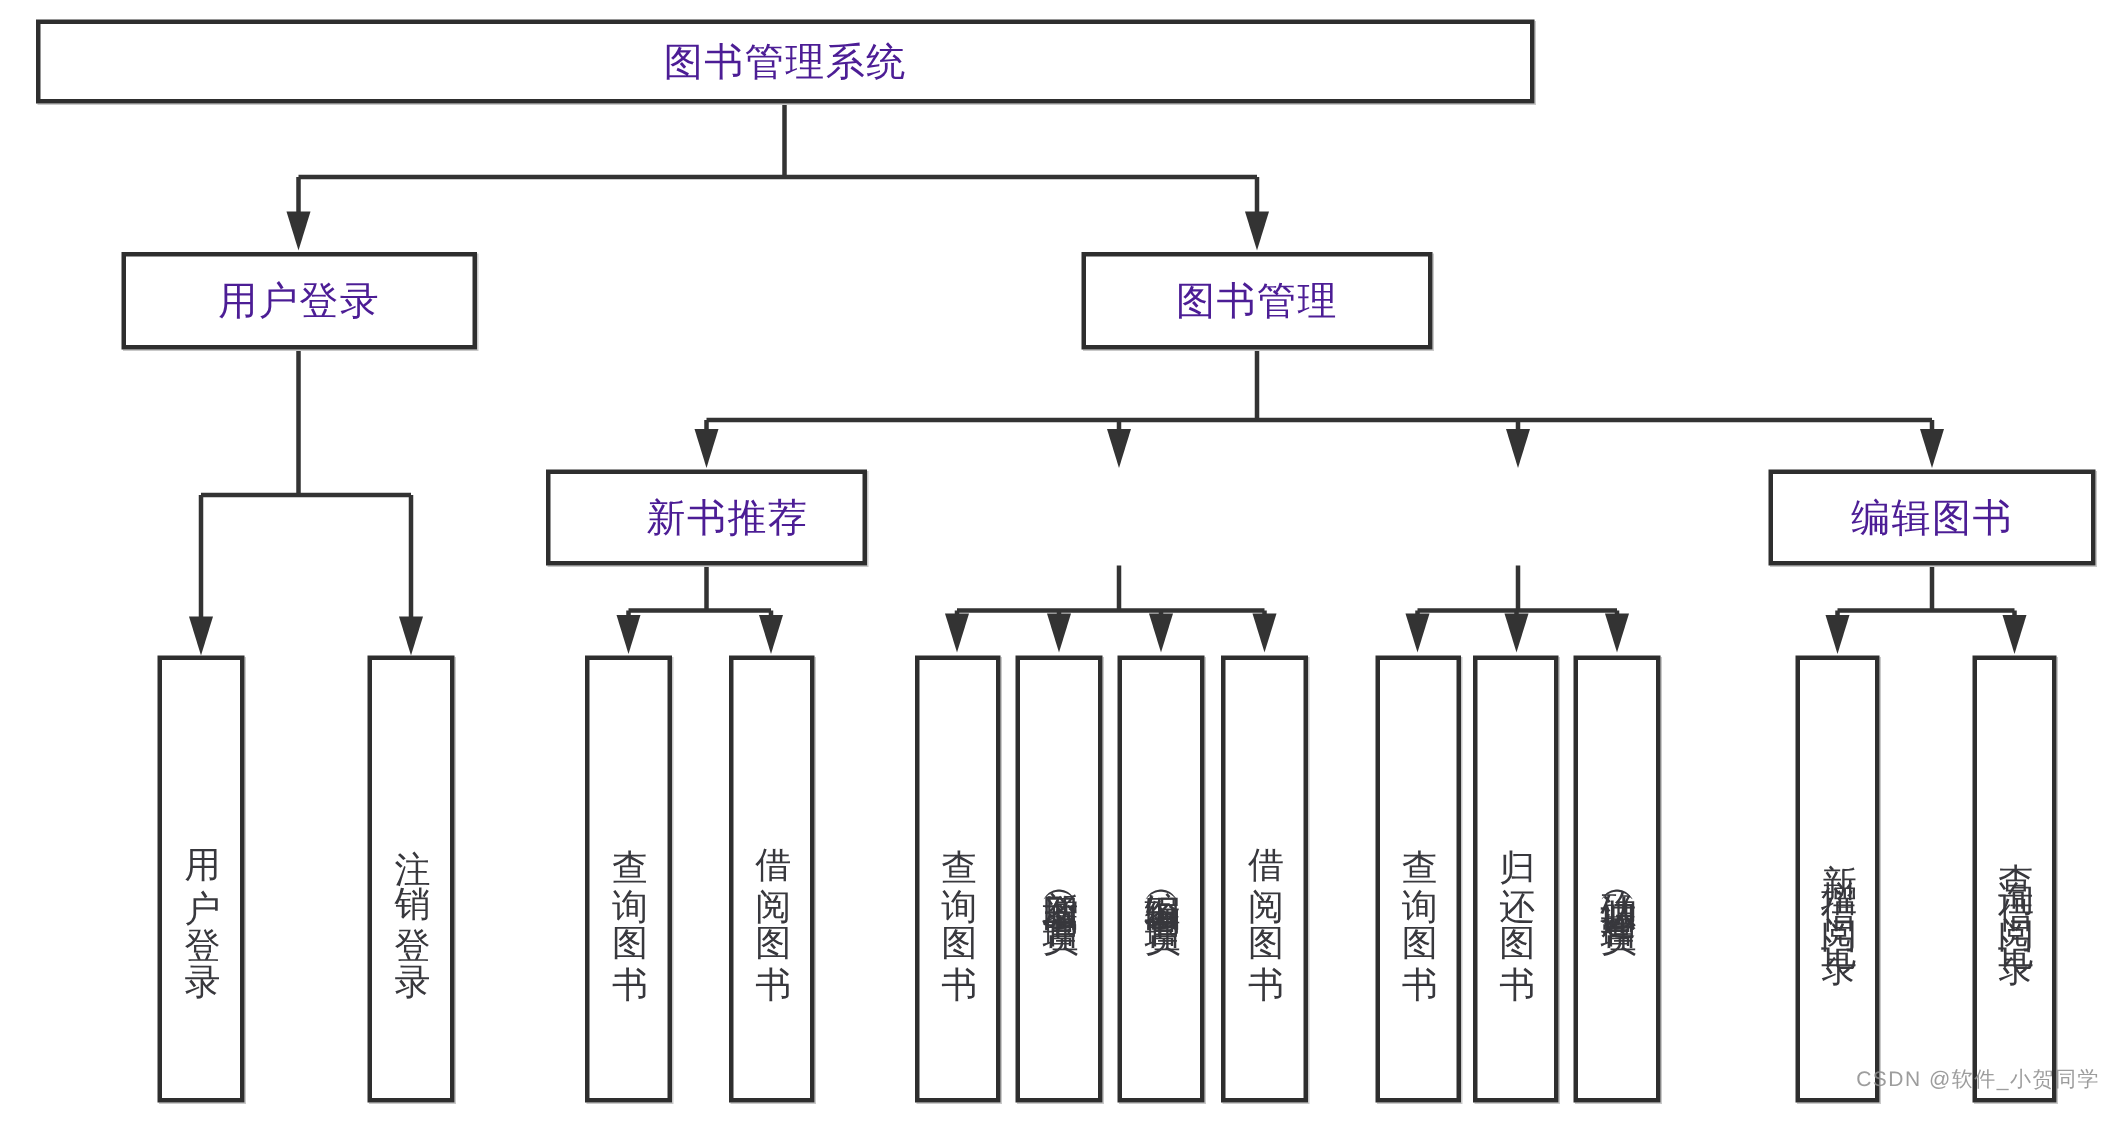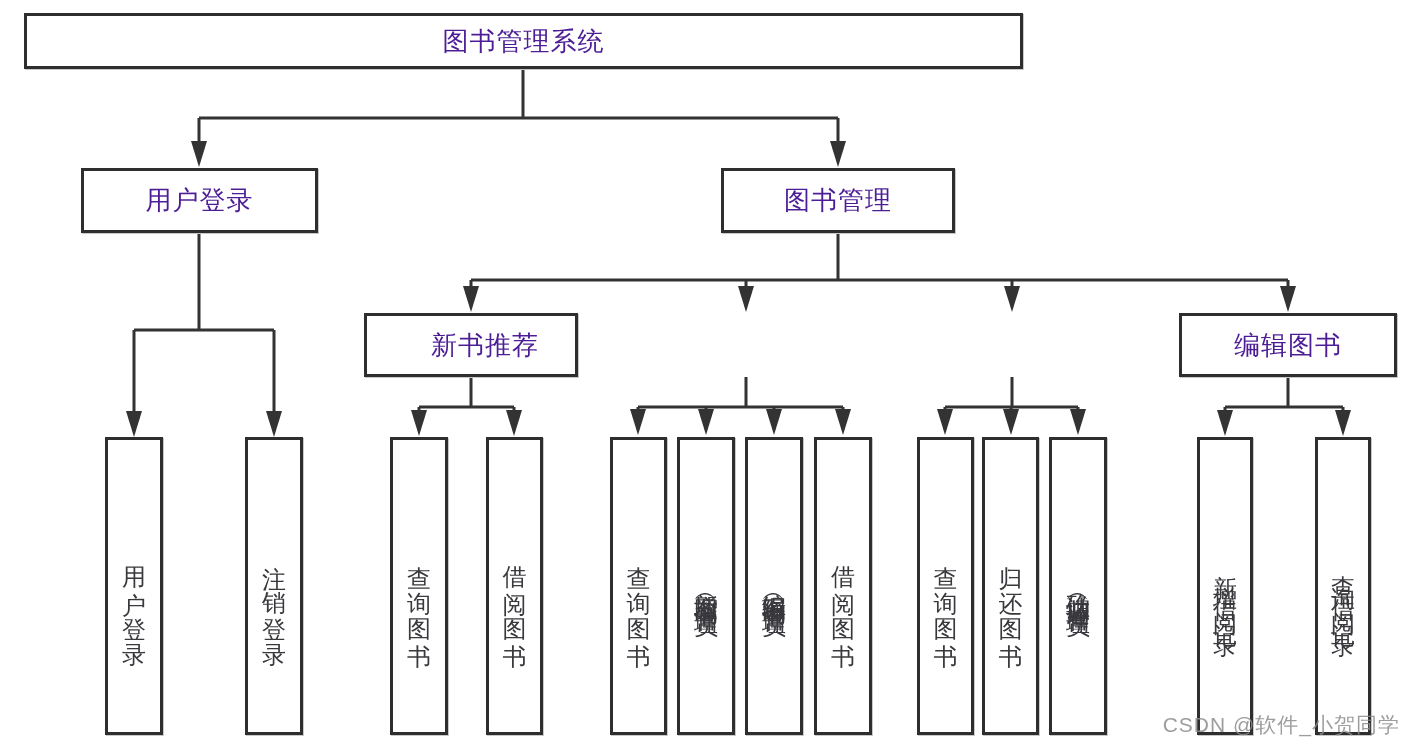--- a/index.html
+++ b/index.html
@@ -39,21 +39,21 @@
     line-height:1;
     white-space:nowrap;
   }
   .sp-short{letter-spacing:26px;margin-bottom:-26px;}
   .sp-med{letter-spacing:12px;margin-bottom:-12px;}
   .sp-long{letter-spacing:3px;margin-bottom:-3px;}
   #wires{position:absolute;left:0;top:0;z-index:1;pointer-events:none;}
   #watermark{
     position:absolute;
     right:5px;top:711px;
-    font-size:21px;
+    font-size:14px;
     color:rgba(140,140,140,0.85);
     letter-spacing:1px;
     z-index:3;
   }
 </style>
 </head>
 <body>
 
 <div id="canvas">
 

